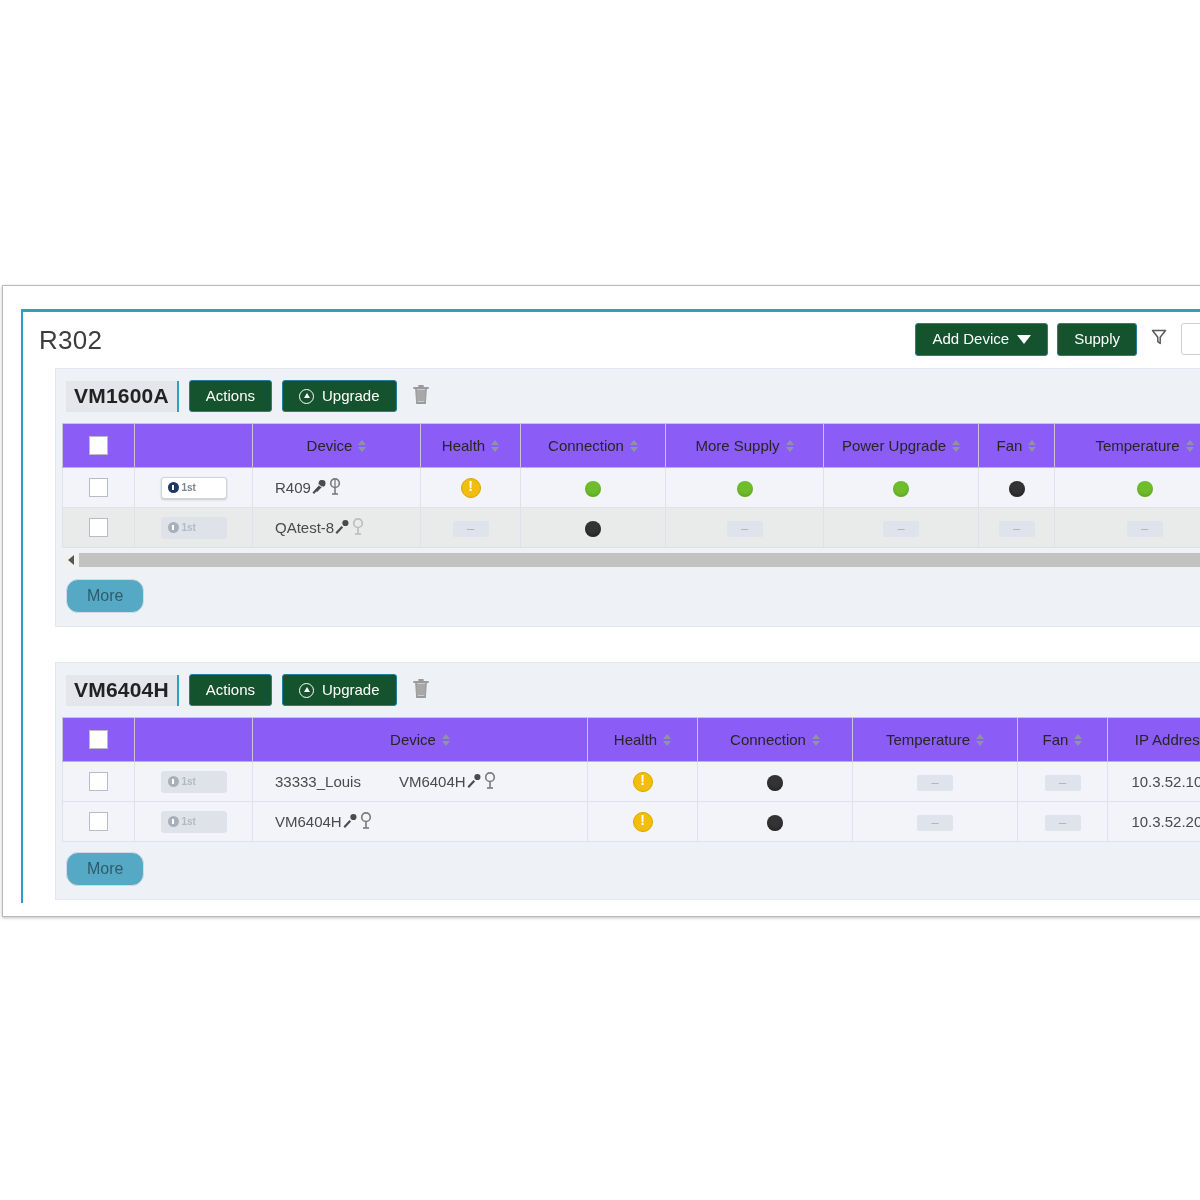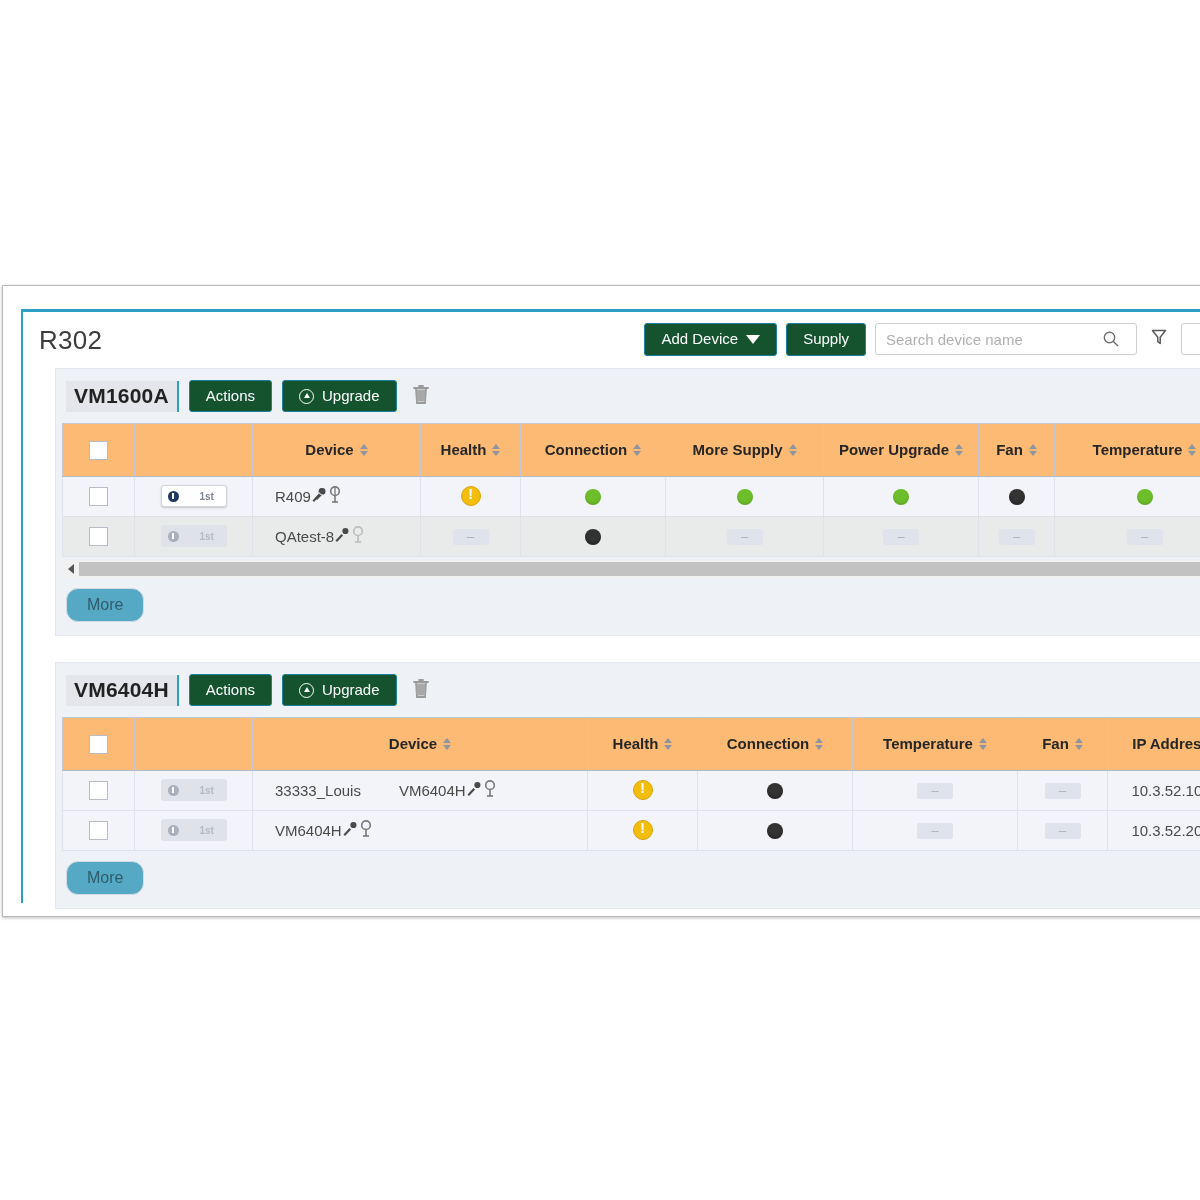--- a/index.html
+++ b/index.html
@@ -146,28 +146,28 @@
 
   
   .tbl-scroll { overflow: hidden; }
   table.dev {
     border-collapse: collapse;
     table-layout: fixed;
     background: #fff;
     margin-left: 6px;
   }
   table.dev th {
-    background: #fdba74;
+    background: #8b5cf6;
     border: 1px solid #c3c8d2;
     border-bottom: 1px solid #b4bac6;
     height: 44px;
     font-size: 15px;
-    font-weight: bold;
+    font-weight: normal;
     color: #262626;
-    padding: 16px 8px;
+    padding: 8px 8px;
     white-space: nowrap;
   }
   table.dev th .th-in {
     display: flex; align-items: center; justify-content: center; gap: 6px;
   }
   table.dev td {
     border: 1px solid #dfe2e8;
     height: 40px;
     font-size: 15px;
     color: #4a4a4a;
@@ -193,21 +193,21 @@
     border-left: 4.5px solid transparent;
     border-right: 4.5px solid transparent;
   }
   .sort-arrows i.up { border-bottom: 5px solid #8f95a0; margin-bottom: 2px; }
   .sort-arrows i.dn { border-top: 5px solid #8f95a0; }
 
   
   .port-badge {
     display: inline-flex;
     align-items: center;
-    gap: 21px;
+    gap: 3px;
     width: 66px;
     height: 22px;
     padding: 0 6px;
     border-radius: 3px;
     font-size: 10px;
     font-weight: bold;
   }
   .port-badge.on {
     background: #ffffff;
     border: 1px solid #cfd3da;
@@ -311,29 +311,20 @@
       <div id="page-title">R302</div>
 
       <div id="topbar-actions">
         <button class="btn-teal">
           <span>Add Device</span>
           <span class="caret-down"></span>
         </button>
 
         <button class="btn-teal">Supply</button>
 
-        <div id="search-wrap">
-          <input id="search-input" type="text" placeholder="Search device name" style="">
-          <span class="icon-mag">
-            <svg width="18" height="18" viewBox="0 0 18 18">
-              <circle cx="7.5" cy="7.5" r="5.2" fill="none" stroke="#6d6d6d" stroke-width="1.4"></circle>
-              <line x1="11.4" y1="11.4" x2="16" y2="16" stroke="#6d6d6d" stroke-width="1.4"></line>
-            </svg>
-          </span>
-        </div>
 
         <span id="filter-icon">
           <svg width="20" height="20" viewBox="0 0 20 20">
             <path d="M3.5 3.5 L16.5 3.5 L11.2 10.2 L11.2 16.5 L8.8 14.6 L8.8 10.2 Z" fill="none" stroke="#5a5a5a" stroke-width="1.5" stroke-linejoin="round"></path>
           </svg>
         </span>
 
         <div id="extra-box"></div>
       </div>
     </div>

